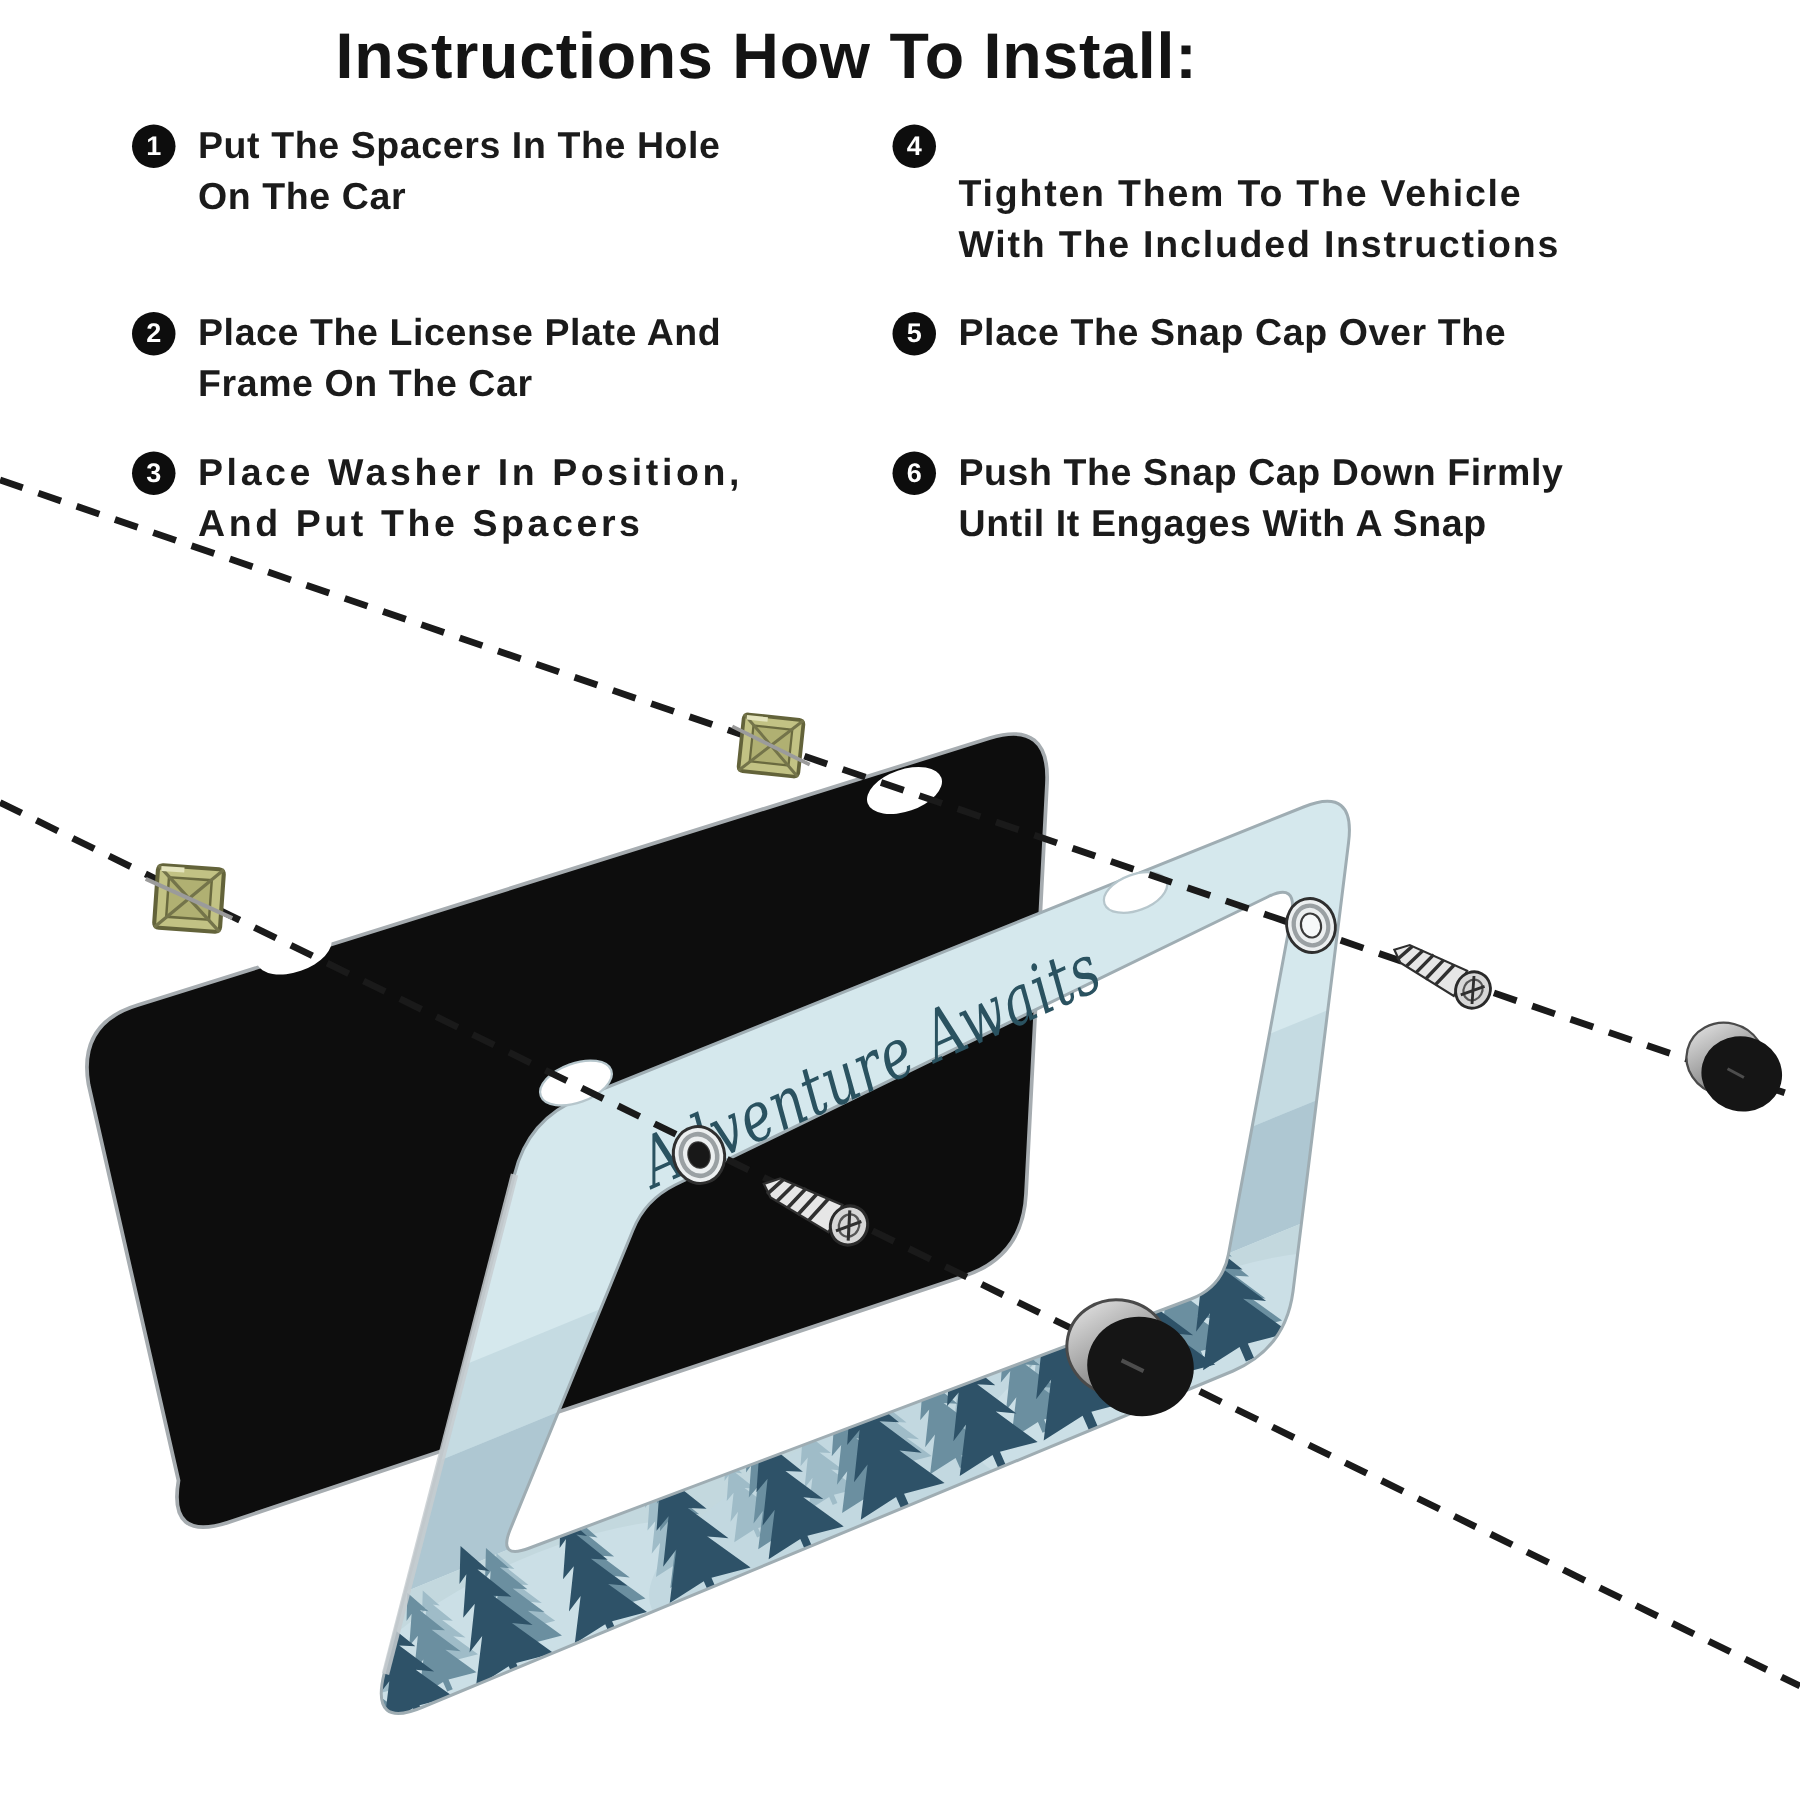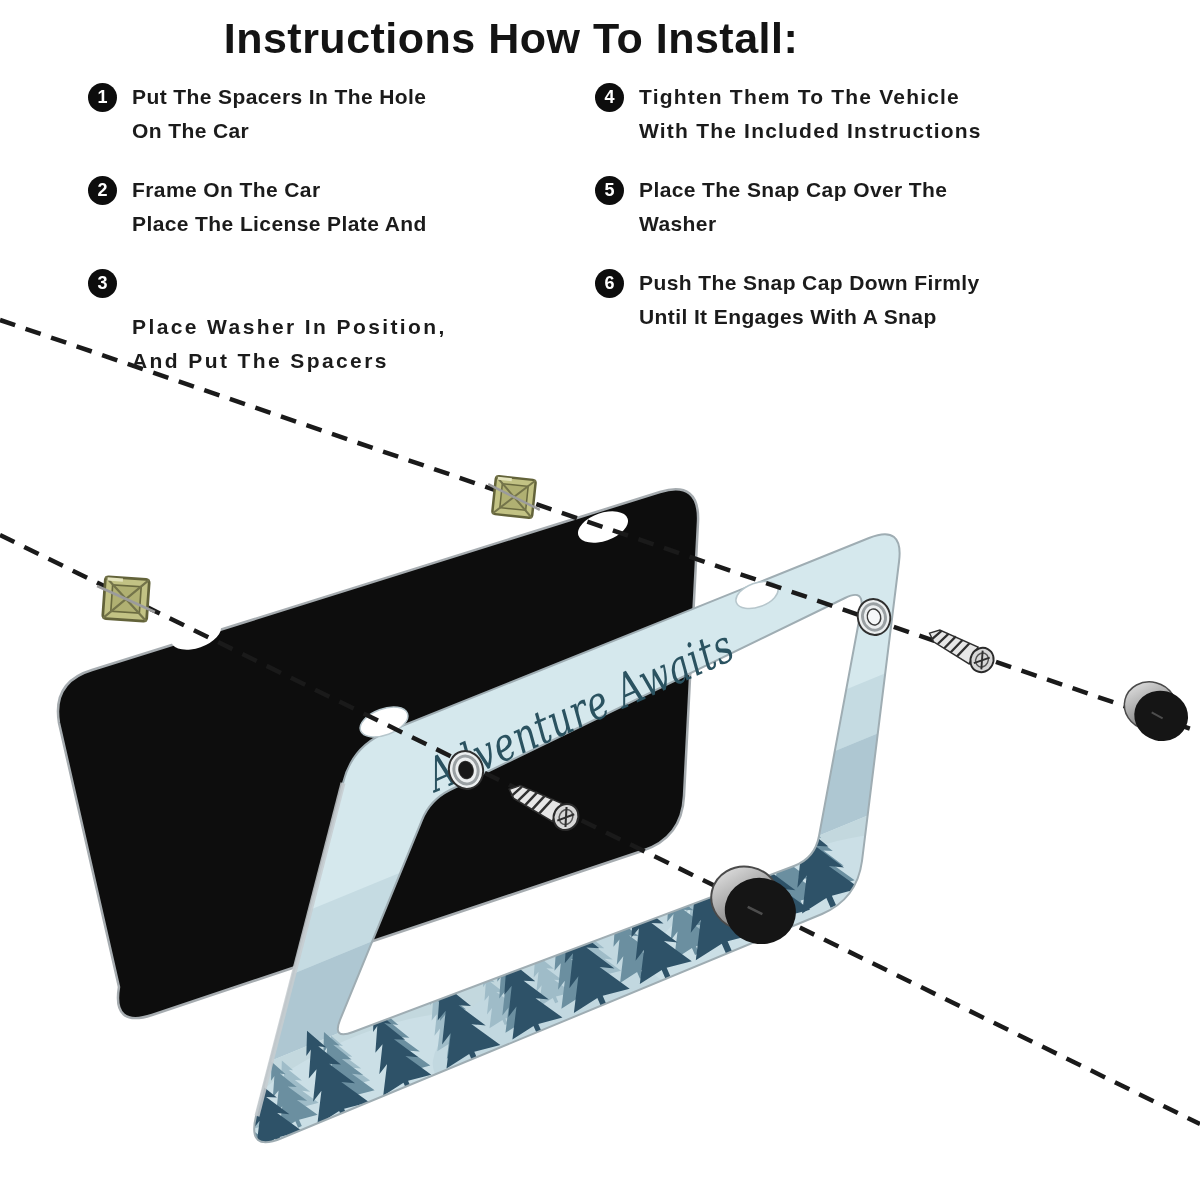--- a/index.html
+++ b/index.html
@@ -16,25 +16,25 @@
     display:grid;grid-template-columns:507px 1fr;grid-template-rows:repeat(3,auto);
     grid-auto-flow:column;row-gap:25px;
   }
   .step{display:flex;gap:15px;align-items:flex-start;}
   .badge{
     width:29px;height:29px;border-radius:50%;background:#0d0d0d;color:#fff;
     font-weight:bold;font-size:18px;display:flex;align-items:center;justify-content:center;
     flex:0 0 29px;margin-top:3px;
   }
   .step-text{
-    font-size:21px;font-weight:bold;color:#1b1b1b;line-height:34px;letter-spacing:.4px;
+    font-size:25px;font-weight:bold;color:#1b1b1b;line-height:34px;letter-spacing:.4px;
     white-space:nowrap;
   }
-  .step:nth-child(3) .step-text{letter-spacing:2.4px;margin-top:44px;}
-  .step:nth-child(4) .step-text{letter-spacing:1.2px;}
+  .step:nth-child(3) .step-text{letter-spacing:2.4px;}
+  .step:nth-child(4) .step-text{letter-spacing:1.2px;margin-top:32px;}
   svg.diagram{position:absolute;top:0;left:0;z-index:1;}
   .script-text{
     font-family:"DejaVu Serif", serif;font-style:italic;font-size:46px;letter-spacing:1px;
   }
 </style>
 </head>
 <body>
 
 <div class="title">Instructions How To Install:</div>
 
@@ -42,43 +42,42 @@
   <div class="step">
     <div class="badge">1</div>
     <div class="step-text">
       <div>Put The Spacers In The Hole</div>
       <div>On The Car</div>
     </div>
   </div>
   <div class="step">
     <div class="badge">2</div>
     <div class="step-text">
+      <div>Place The License Plate And</div>
       <div>Frame On The Car</div>
-      <div>Place The License Plate And</div>
     </div>
   </div>
   <div class="step">
     <div class="badge">3</div>
     <div class="step-text">
       <div>Place Washer In Position,</div>
       <div>And Put The Spacers</div>
     </div>
   </div>
   <div class="step">
     <div class="badge">4</div>
     <div class="step-text">
       <div>Tighten Them To The Vehicle</div>
       <div>With The Included Instructions</div>
     </div>
   </div>
   <div class="step">
     <div class="badge">5</div>
     <div class="step-text">
       <div>Place The Snap Cap Over The</div>
-      <div>Washer</div>
     </div>
   </div>
   <div class="step">
     <div class="badge">6</div>
     <div class="step-text">
       <div>Push The Snap Cap Down Firmly</div>
       <div>Until It Engages With A Snap</div>
     </div>
   </div>
 </div>

